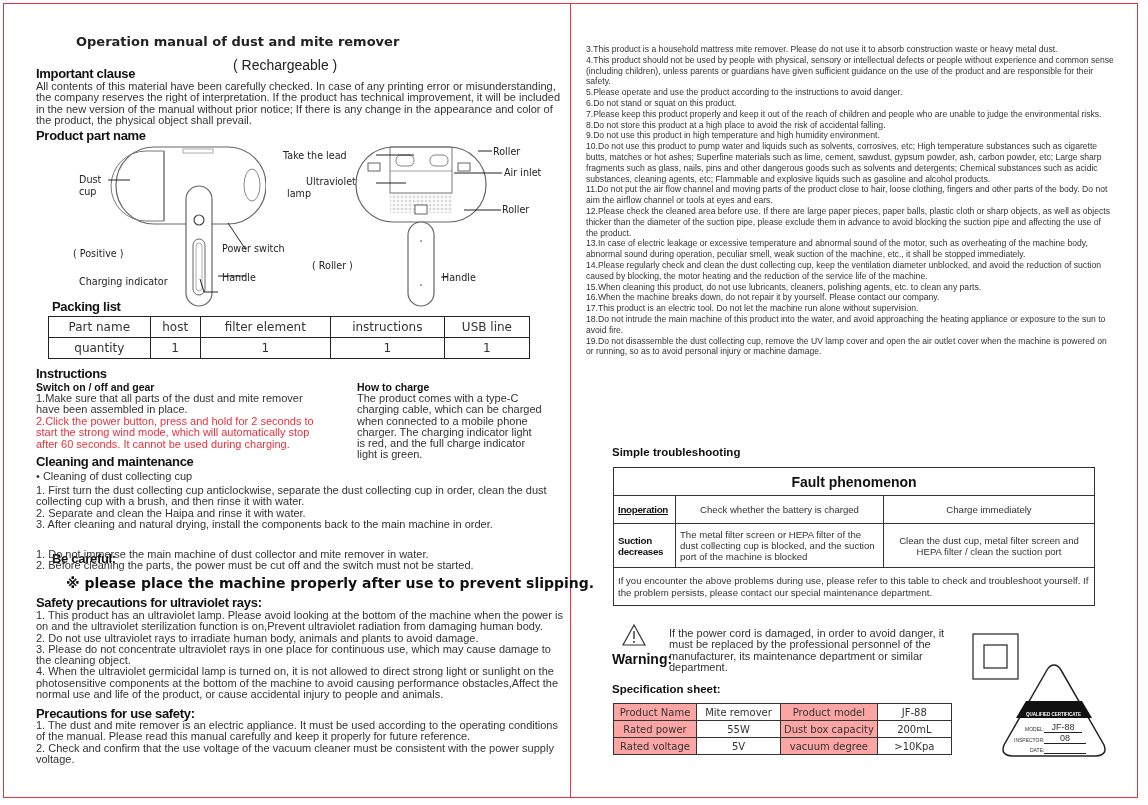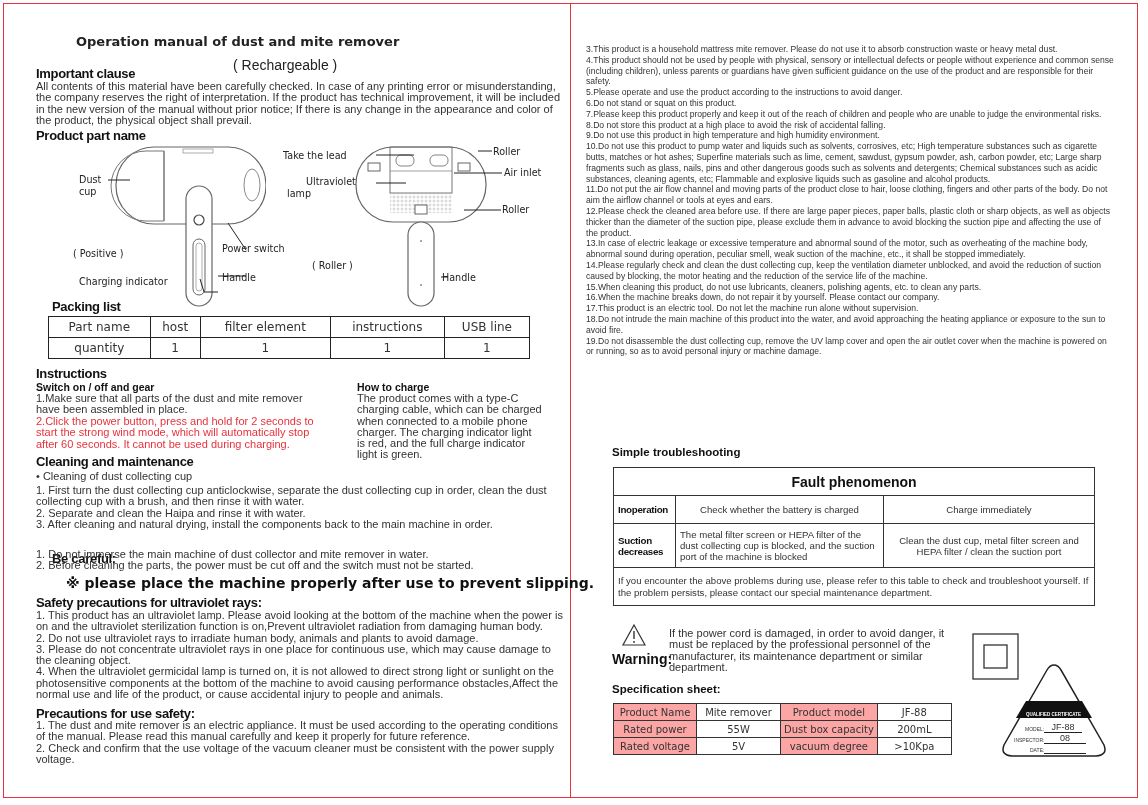--- a/index.html
+++ b/index.html
@@ -185,21 +185,21 @@
     <div class="p sm">19.Do not disassemble the dust collecting cup, remove the UV lamp cover and open the air outlet cover when the machine is powered on or running, so as to avoid personal injury or machine damage.</div>
   </div>
 
   <div class="abs h2" style="left:26px; top:446px; font-size:11.5px;">Simple troubleshooting</div>
   <table class="abs trouble" style="left:27px; top:467px;">
     <tbody>
         <tr>
       <td colspan="3" class="head">Fault phenomenon</td>
     </tr>
     <tr style="height:28px;">
-      <td class="rowh" style="width:62px;">Inoperation</td>
+      <td class="rowh" style="width:62px;text-decoration:underline;">Inoperation</td>
       <td style="width:208px; text-align:center;">Check whether the battery is charged</td>
       <td style="text-align:center;">Charge immediately</td>
     </tr>
     <tr style="height:44px;">
       <td class="rowh">Suction decreases</td>
       <td style="line-height:11px;">The metal filter screen or HEPA filter of the dust collecting cup is blocked, and the suction port of the machine is blocked</td>
       <td style="text-align:center; line-height:11px;">Clean the dust cup, metal filter screen and HEPA filter / clean the suction port</td>
     </tr>
     <tr style="height:38px;">
       <td colspan="3" style="line-height:12px;">If you encounter the above problems during use, please refer to this table to check and troubleshoot yourself. If the problem persists, please contact our special maintenance department.</td>

